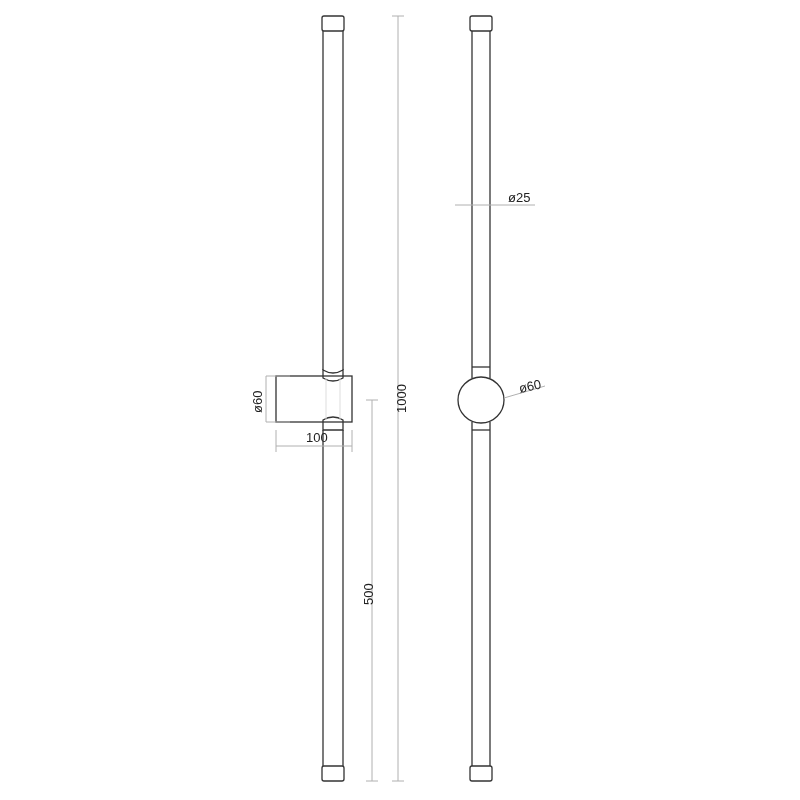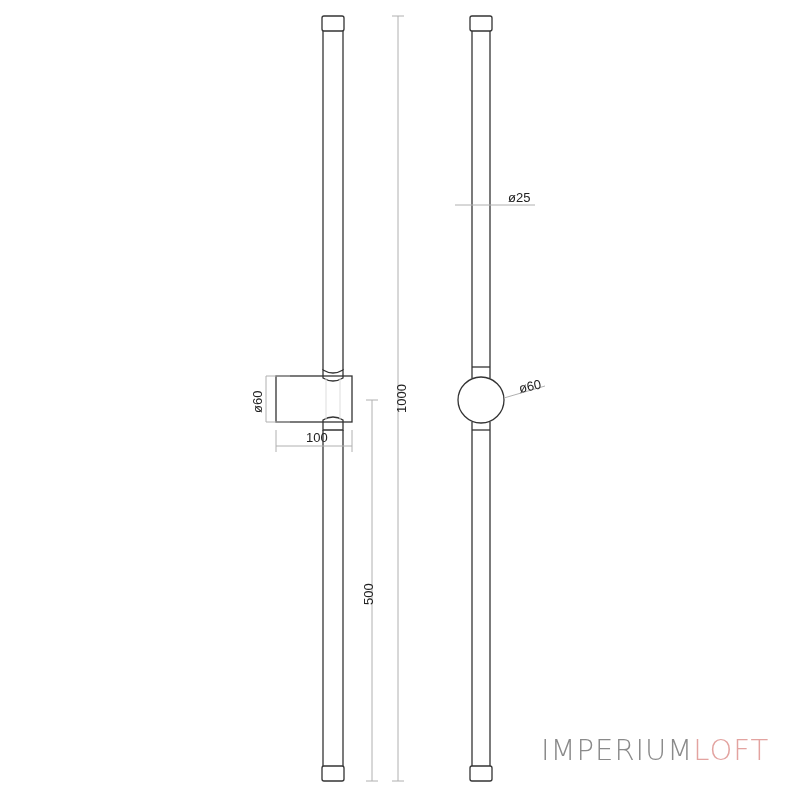--- a/index.html
+++ b/index.html
@@ -77,14 +77,13 @@
     <rect x="470" y="766" width="22" height="15" rx="2"></rect>
   </g>
   <g stroke="#b0b0b0" stroke-width="1" fill="none">
     <line x1="455" y1="205" x2="535" y2="205"></line>
     <line x1="504" y1="398" x2="545" y2="386"></line>
   </g>
   <text class="dimtext" x="508" y="202">ø25</text>
   <text class="dimtext" transform="translate(520,393) rotate(-12)">ø60</text>
 </svg>
 
-<div id="logo"><span class="a">IMPERIUM</span><span class="b">LOFT</span></div>
 </div>
 
 </body></html>

